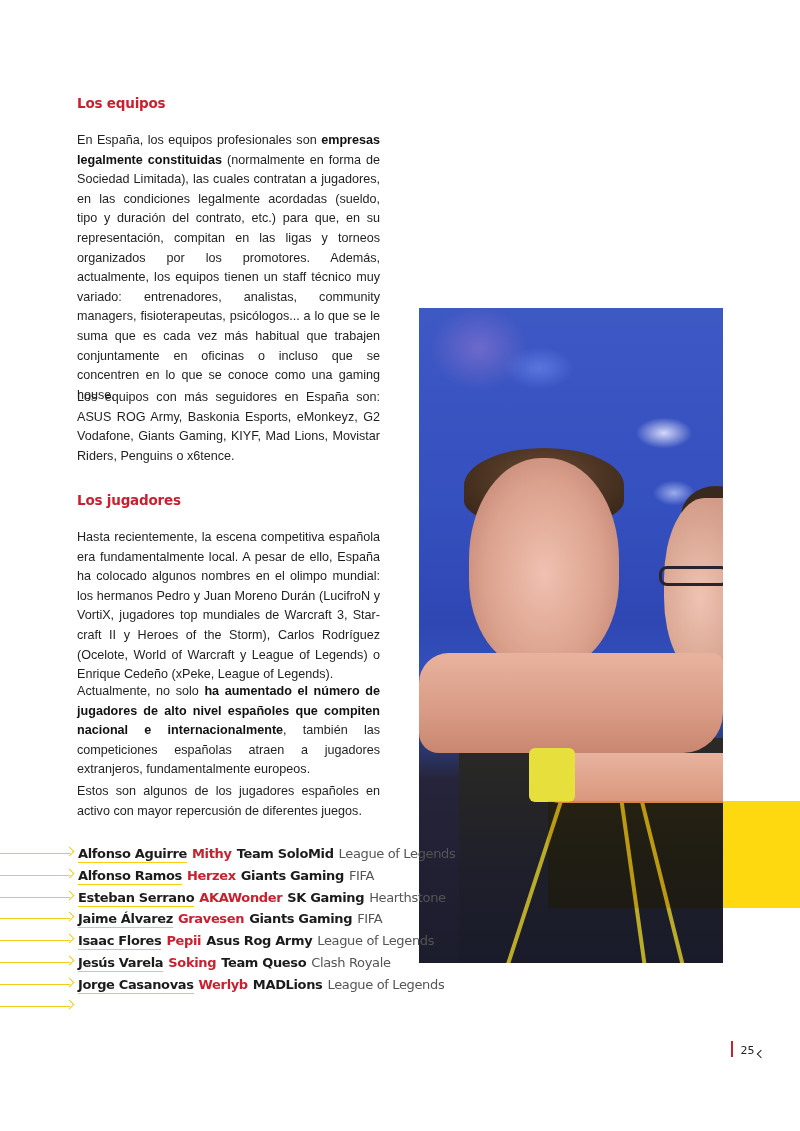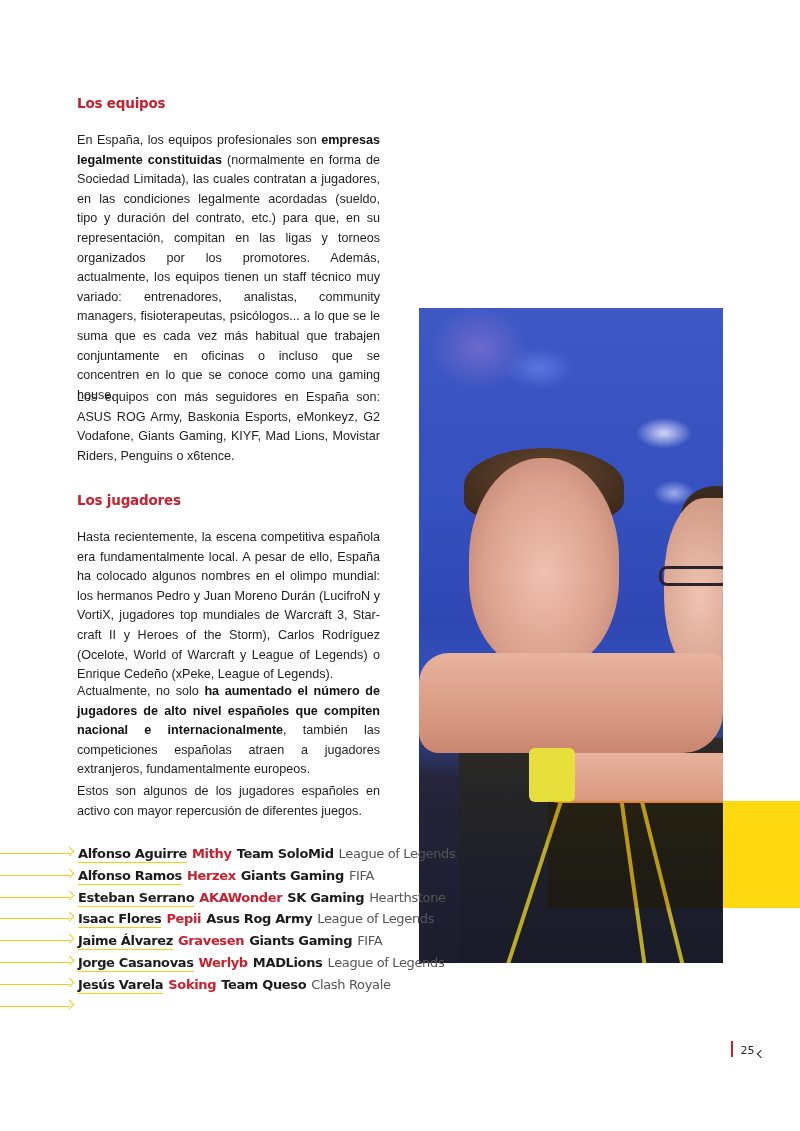--- a/index.html
+++ b/index.html
@@ -171,36 +171,36 @@
     <span class="row"><span class="name">Alfonso Ramos</span><span class="nick">Herzex</span><span class="team">Giants Gaming</span><span class="game">FIFA</span></span>
   </li>
   <li class="player">
     <span class="line"></span>
       <span class="chev"></span>
     <span class="row"><span class="name">Esteban Serrano</span><span class="nick">AKAWonder</span><span class="team">SK Gaming</span><span class="game">Hearthstone</span></span>
   </li>
   <li class="player">
     <span class="line"></span>
       <span class="chev"></span>
+    <span class="row"><span class="name">Jaime Álvarez</span><span class="nick">Gravesen</span><span class="team">Giants Gaming</span><span class="game">FIFA</span></span>
+  </li>
+  <li class="player">
+    <span class="line"></span>
+      <span class="chev"></span>
     <span class="row"><span class="name">Isaac Flores</span><span class="nick">Pepii</span><span class="team">Asus Rog Army</span><span class="game">League of Legends</span></span>
   </li>
   <li class="player">
     <span class="line"></span>
       <span class="chev"></span>
-    <span class="row"><span class="name">Jaime Álvarez</span><span class="nick">Gravesen</span><span class="team">Giants Gaming</span><span class="game">FIFA</span></span>
+    <span class="row"><span class="name">Jesús Varela</span><span class="nick">Soking</span><span class="team">Team Queso</span><span class="game">Clash Royale</span></span>
   </li>
   <li class="player">
     <span class="line"></span>
       <span class="chev"></span>
     <span class="row"><span class="name">Jorge Casanovas</span><span class="nick">Werlyb</span><span class="team">MADLions</span><span class="game">League of Legends</span></span>
-  </li>
-  <li class="player">
-    <span class="line"></span>
-      <span class="chev"></span>
-    <span class="row"><span class="name">Jesús Varela</span><span class="nick">Soking</span><span class="team">Team Queso</span><span class="game">Clash Royale</span></span>
   </li>
   <li class="player">
     <span class="line"></span>
       <span class="chev"></span>
   </li>
 </ul>
 
 <div class="page-footer">
   <span class="bar"></span>
   <span class="num">25</span>

